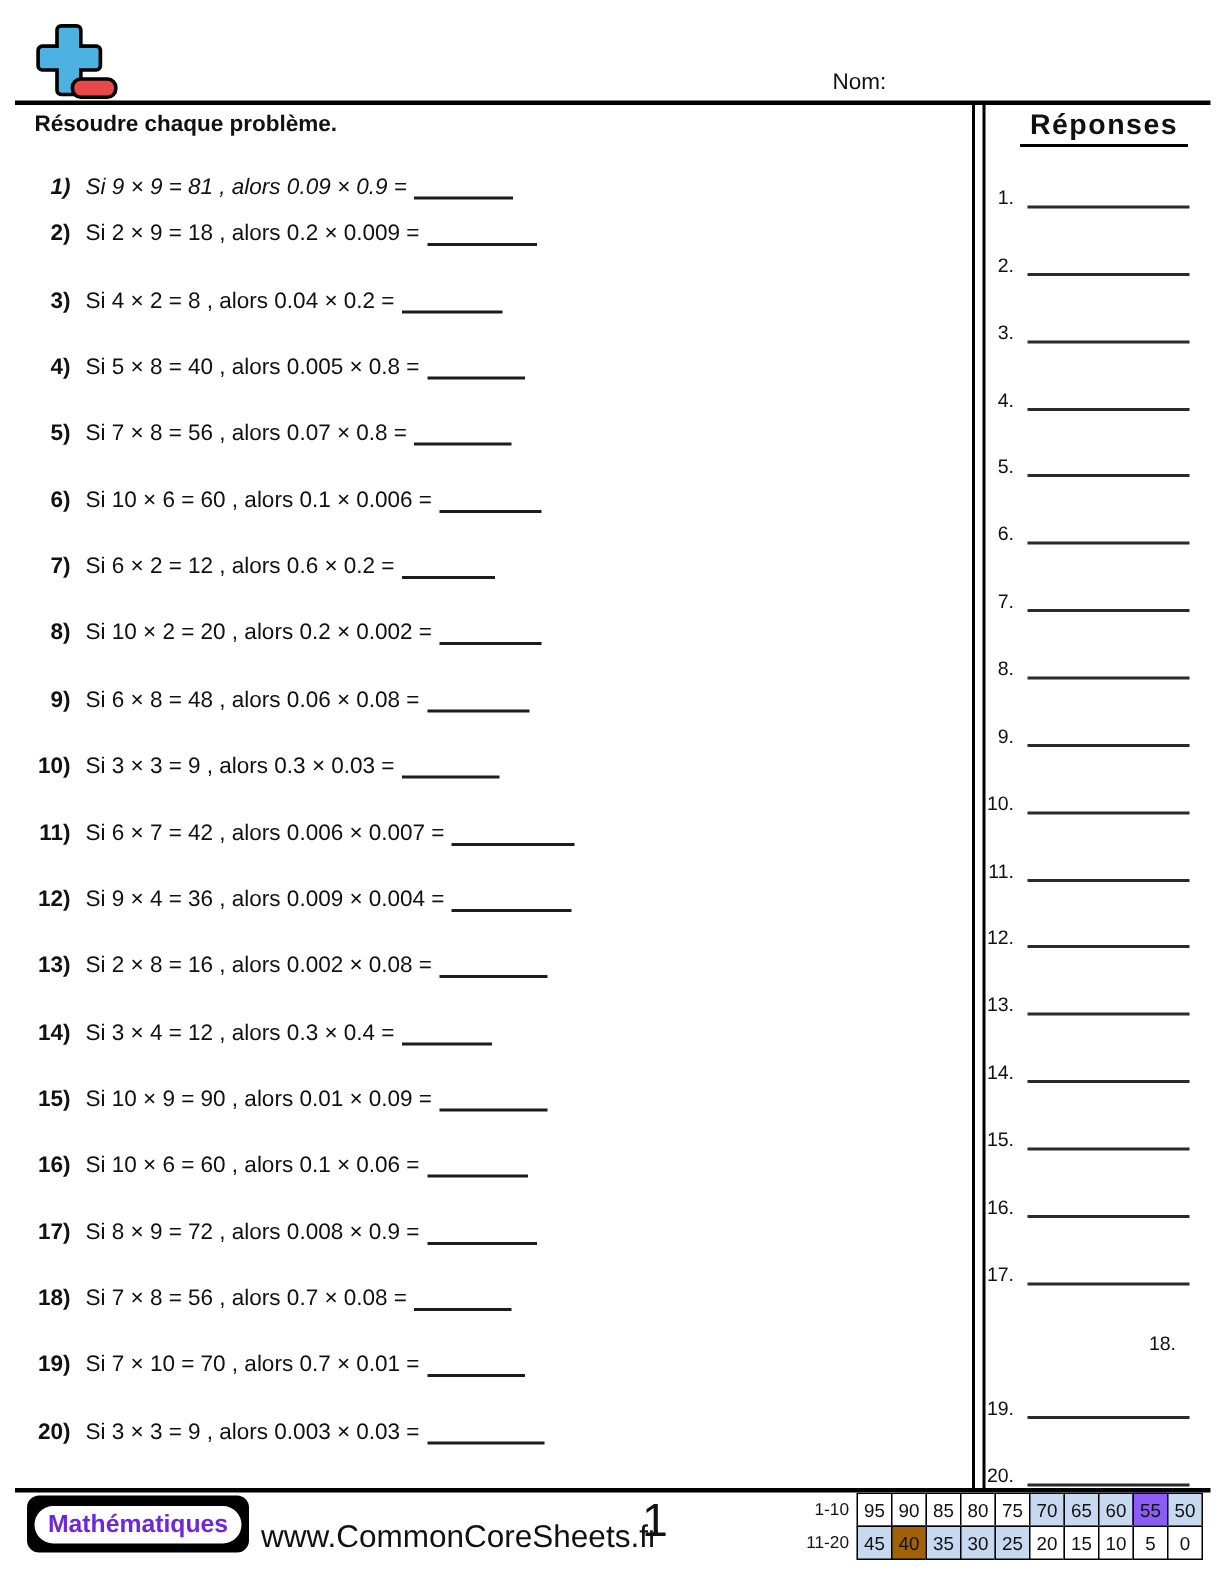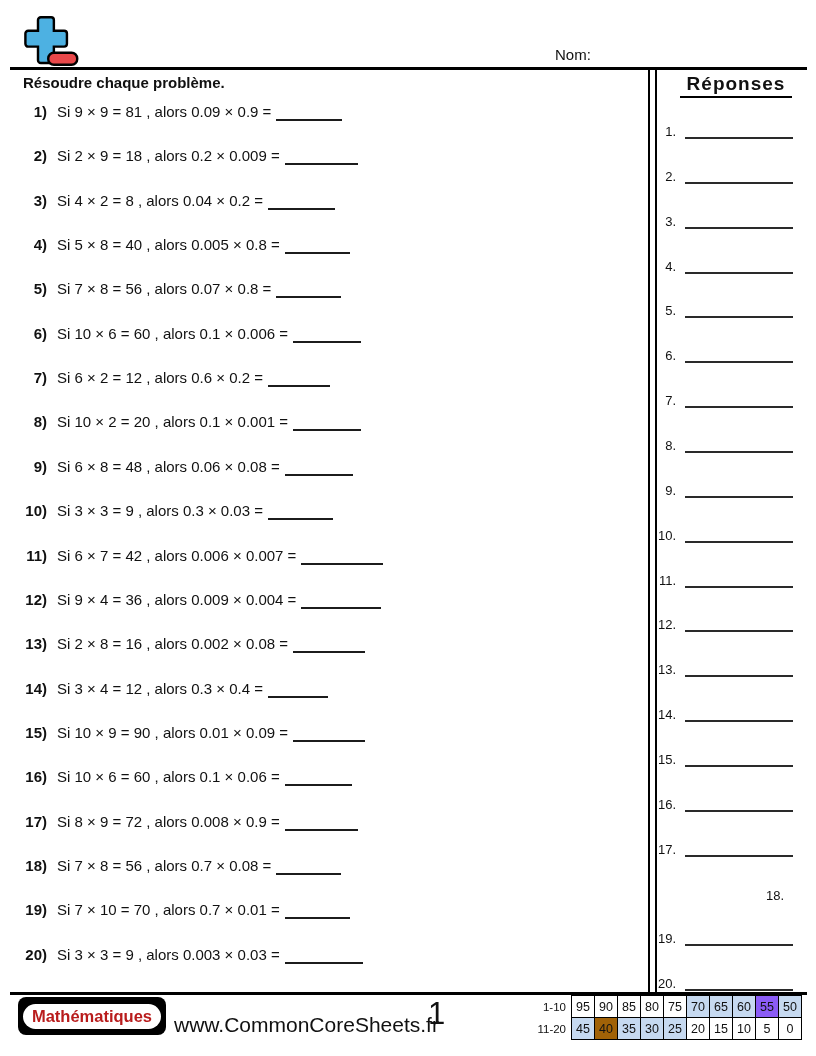--- a/index.html
+++ b/index.html
@@ -24,21 +24,21 @@
   .answers-title{position:absolute;left:680px;top:73px;width:112px;text-align:center;
     font-size:19px;font-weight:bold;letter-spacing:1px;border-bottom:2px solid #000;padding-bottom:1px;}
   .answer-row{position:absolute;left:656px;width:137px;height:18px;display:flex;align-items:flex-end;}
   .anum{width:20px;text-align:right;font-size:13px;margin-right:9px;line-height:14px;}
   .aline{flex:1;border-bottom:2px solid #2a2a2a;height:16px;}
   
   .bottom-rule{position:absolute;left:10px;top:992px;width:797px;height:3px;background:#000;}
   .badge{position:absolute;left:18px;top:997px;width:148px;height:38px;background:#000;border-radius:8px;
     display:flex;align-items:center;justify-content:center;}
   .badge-pill{background:#fff;border-radius:15px;padding:3px 9px;}
-  .badge-pill span{font-size:16.5px;font-weight:bold;color:#b91c1c;white-space:nowrap;}
+  .badge-pill span{font-size:16.5px;font-weight:bold;color:#6d28d9;white-space:nowrap;}
   .website{position:absolute;left:174px;top:1013px;font-size:21px;}
   .pagenum{position:absolute;left:428px;top:996px;font-size:31px;}
   .score{position:absolute;left:516px;top:995px;}
   .score-row{display:flex;align-items:stretch;height:23px;}
   .score-row + .score-row{margin-top:-1px;}
   .score-label{width:50px;display:flex;align-items:center;justify-content:flex-end;
     padding-right:5px;font-size:11.5px;}
   .score-cell{width:24px;box-sizing:border-box;border:1px solid #000;display:flex;
     align-items:center;justify-content:center;font-size:12.5px;background:#fff;}
   .score-cell + .score-cell{margin-left:-1px;}
@@ -51,21 +51,21 @@
   <svg class="logo" width="56" height="53" viewBox="0 0 60 55" aria-hidden="true">
     <path id="logo-plus" d="M 18 1.5 h 11 a3 3 0 0 1 3 3 v 11.5 h 11 a3 3 0 0 1 3 3 v 11 a3 3 0 0 1 -3 3 h -11 v 14.5 a3 3 0 0 1 -3 3 h -11 a3 3 0 0 1 -3 -3 v -14.5 h -10.5 a3 3 0 0 1 -3 -3 v -11 a3 3 0 0 1 3 -3 h 10.5 v -11.5 a3 3 0 0 1 3 -3 z" fill="#4db1e2" stroke="#000" stroke-width="2.6"></path>
     <rect id="logo-minus" x="26" y="39.5" width="31" height="13" rx="6" fill="#e9484a" stroke="#000" stroke-width="2.6"></rect>
   </svg>
 
   <div class="nom">Nom:</div>
   <div class="top-rule"></div>
   <div class="instruction">Résoudre chaque problème.</div>
 
   <section id="problems">
-  <div class="problem" style="top: 103px;">
+  <div class="problem" style="top: 116px; font-style: italic;">
     <span class="pnum">1)</span><span class="ptext">Si 9 × 9 = 81 , alors 0.09 × 0.9 =</span><span class="pblank" style="width: 66px;"></span>
   </div>
 
   <div class="problem" style="top: 147.35px;">
     <span class="pnum">2)</span><span class="ptext">Si 2 × 9 = 18 , alors 0.2 × 0.009 =</span><span class="pblank" style="width: 73px;"></span>
   </div>
 
   <div class="problem" style="top: 191.7px;">
     <span class="pnum">3)</span><span class="ptext">Si 4 × 2 = 8 , alors 0.04 × 0.2 =</span><span class="pblank" style="width: 67px;"></span>
   </div>
@@ -80,21 +80,21 @@
 
   <div class="problem" style="top: 324.75px;">
     <span class="pnum">6)</span><span class="ptext">Si 10 × 6 = 60 , alors 0.1 × 0.006 =</span><span class="pblank" style="width: 68px;"></span>
   </div>
 
   <div class="problem" style="top: 369.1px;">
     <span class="pnum">7)</span><span class="ptext">Si 6 × 2 = 12 , alors 0.6 × 0.2 =</span><span class="pblank" style="width: 62px;"></span>
   </div>
 
   <div class="problem" style="top: 413.45px;">
-    <span class="pnum">8)</span><span class="ptext">Si 10 × 2 = 20 , alors 0.1 × 0.001 =</span><span class="pblank" style="width: 68px;"></span>
+    <span class="pnum">8)</span><span class="ptext">Si 10 × 2 = 20 , alors 0.2 × 0.002 =</span><span class="pblank" style="width: 68px;"></span>
   </div>
 
   <div class="problem" style="top: 457.8px;">
     <span class="pnum">9)</span><span class="ptext">Si 6 × 8 = 48 , alors 0.06 × 0.08 =</span><span class="pblank" style="width: 68px;"></span>
   </div>
 
   <div class="problem" style="top: 502.15px;">
     <span class="pnum">10)</span><span class="ptext">Si 3 × 3 = 9 , alors 0.3 × 0.03 =</span><span class="pblank" style="width: 65px;"></span>
   </div>
 

